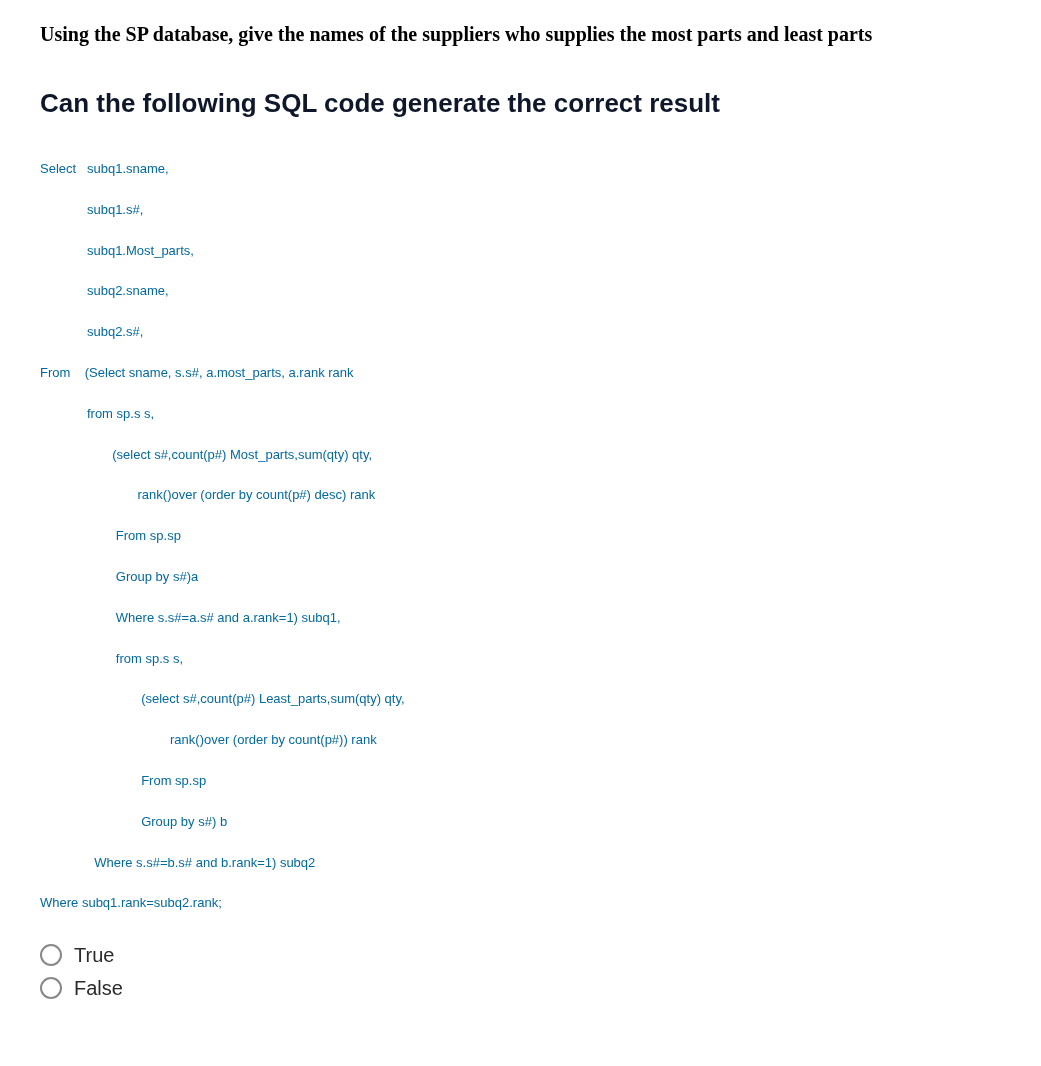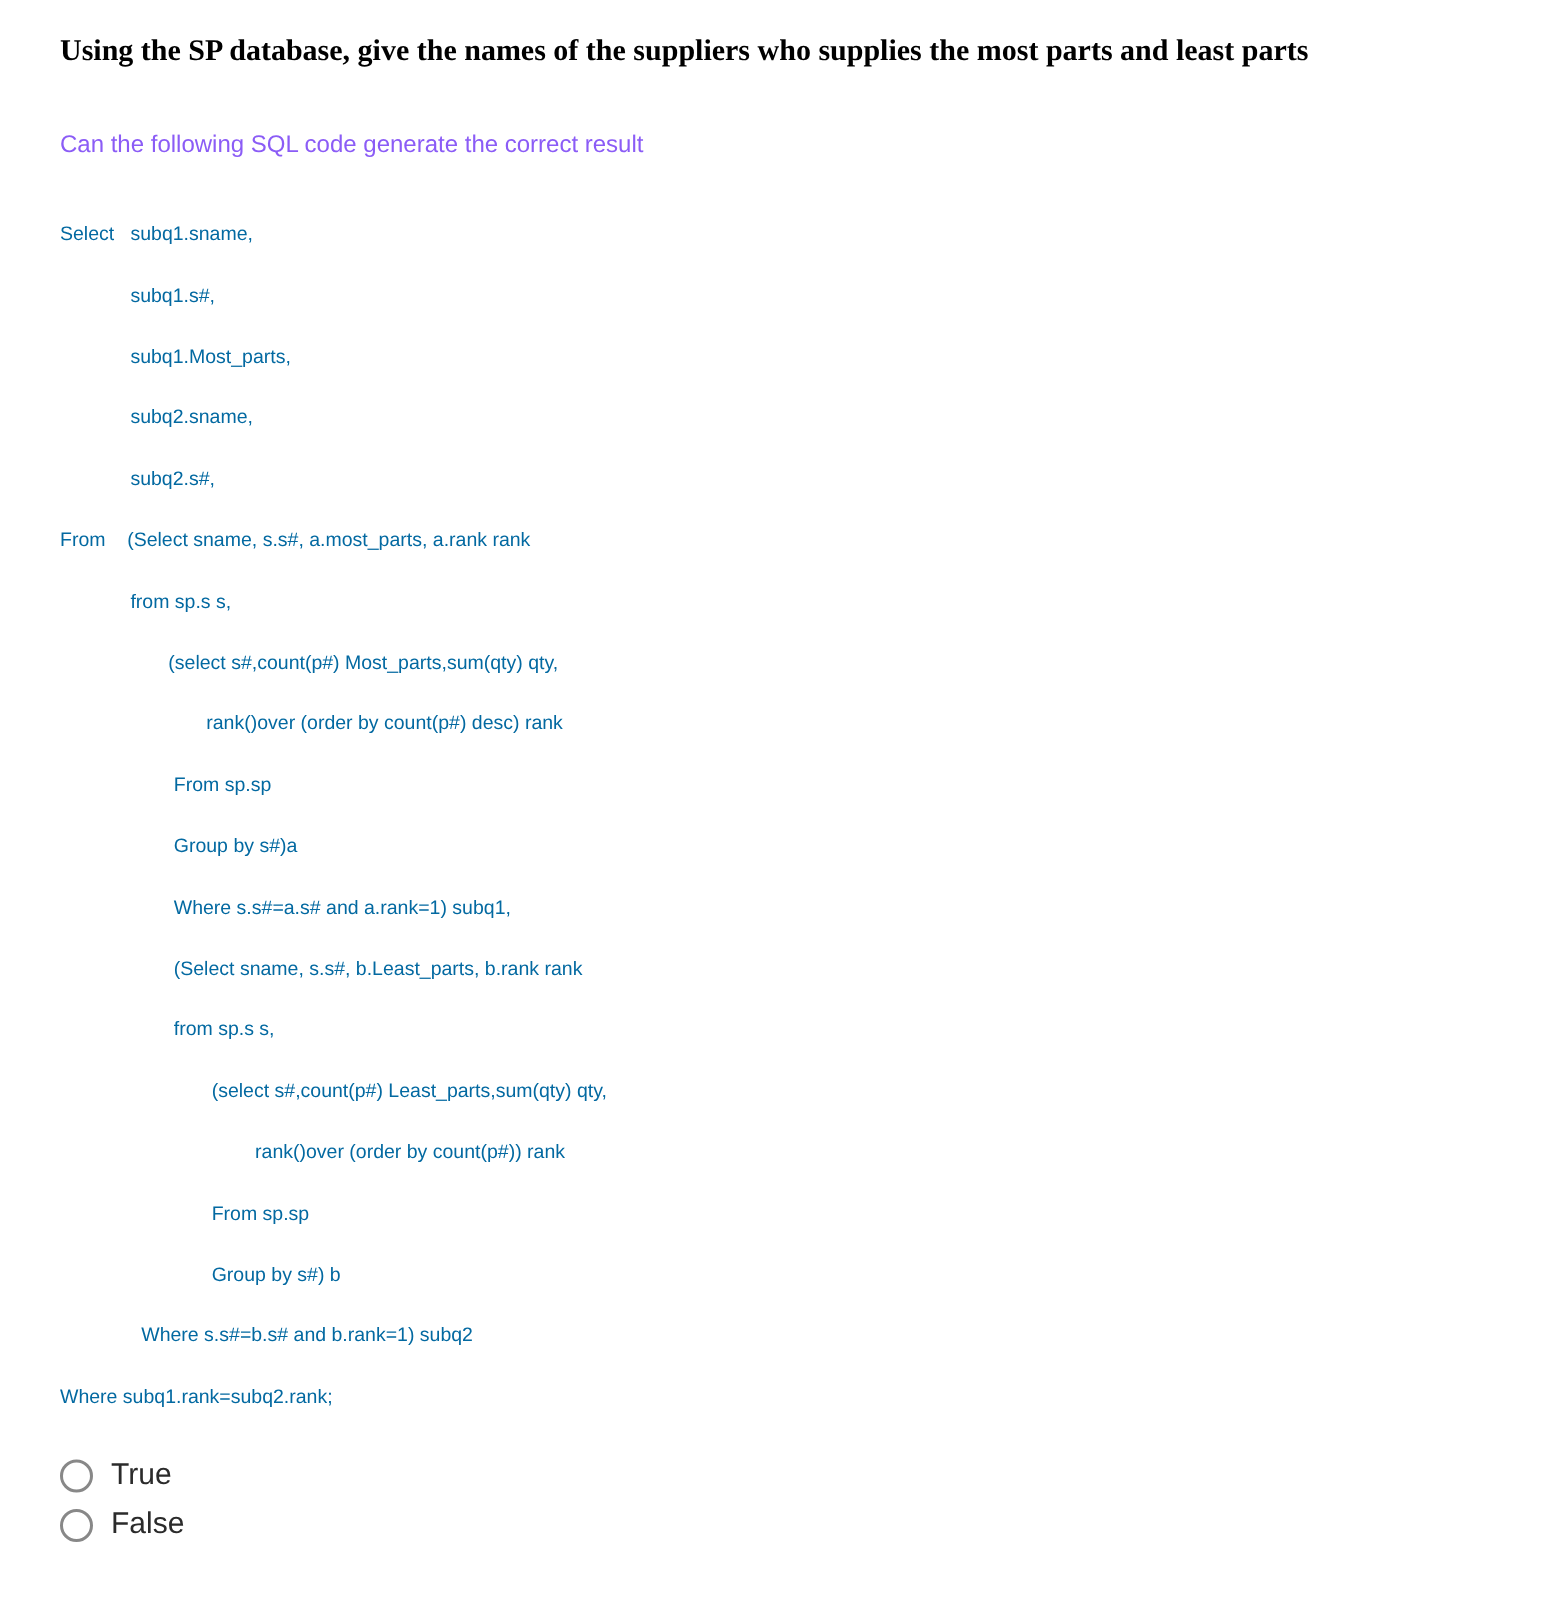--- a/index.html
+++ b/index.html
@@ -17,42 +17,42 @@
     .question-title {
       font-family: Georgia, 'Times New Roman', serif;
       font-weight: bold;
       font-size: 20px;
       color: #000000;
       margin-bottom: 40px;
       line-height: 1.4;
     }
     .question-subtitle {
       font-family: -apple-system, BlinkMacSystemFont, 'Segoe UI', Arial, sans-serif;
-      font-weight: 400;
-      font-size: 16px;
-      color: #8b5cf6;
+      font-weight: 700;
+      font-size: 26px;
+      color: #0f172a;
       margin-bottom: 40px;
     }
     .code-block {
       font-family: Arial, Helvetica, sans-serif;
       font-size: 13px;
       color: #0369a1;
       line-height: 1.6;
       margin-bottom: 30px;
     }
     .code-line {
       margin-bottom: 20px;
       white-space: pre;
     }
     .options {
       margin-top: 20px;
     }
     .option {
       display: flex;
-      align-items: flex-end;
+      align-items: flex-start;
       margin-bottom: 10px;
     }
     .radio-circle {
       width: 22px;
       height: 22px;
       border: 2px solid #888888;
       border-radius: 50%;
       margin-right: 12px;
       background: #ffffff;
       flex-shrink: 0;
@@ -76,21 +76,20 @@
   <div class="code-line">             subq1.Most_parts,</div>
   <div class="code-line">             subq2.sname,</div>
   <div class="code-line">             subq2.s#,</div>
   <div class="code-line">From    (Select sname, s.s#, a.most_parts, a.rank rank</div>
   <div class="code-line">             from sp.s s,</div>
   <div class="code-line">                    (select s#,count(p#) Most_parts,sum(qty) qty,</div>
   <div class="code-line">                           rank()over (order by count(p#) desc) rank</div>
   <div class="code-line">                     From sp.sp</div>
   <div class="code-line">                     Group by s#)a</div>
   <div class="code-line">                     Where s.s#=a.s# and a.rank=1) subq1,</div>
-  <div class="code-line">                     (Select sname, s.s#, b.Least_parts, b.rank rank</div>
   <div class="code-line">                     from sp.s s,</div>
   <div class="code-line">                            (select s#,count(p#) Least_parts,sum(qty) qty,</div>
   <div class="code-line">                                    rank()over (order by count(p#)) rank</div>
   <div class="code-line">                            From sp.sp</div>
   <div class="code-line">                            Group by s#) b</div>
   <div class="code-line">               Where s.s#=b.s# and b.rank=1) subq2</div>
   <div class="code-line">Where subq1.rank=subq2.rank;</div>
 </div>
 
 <div class="options">

